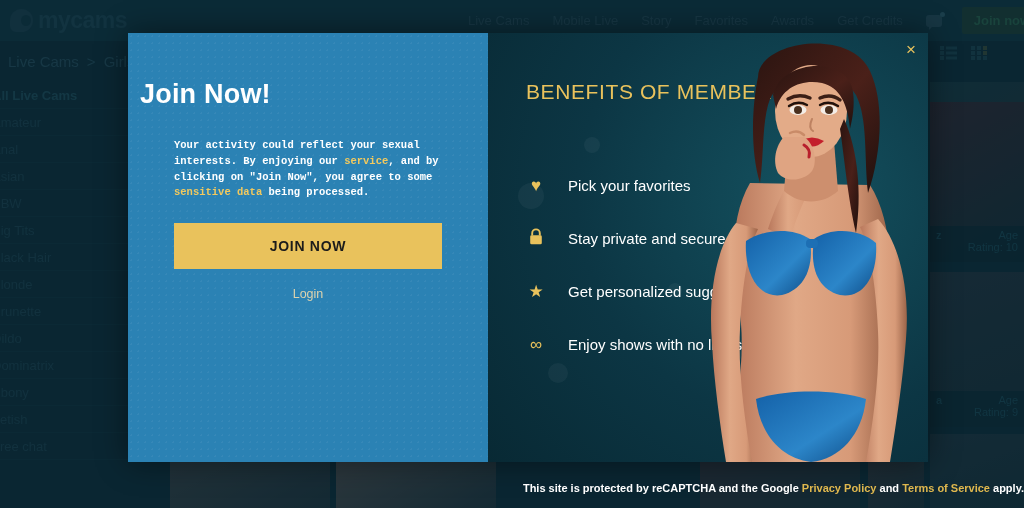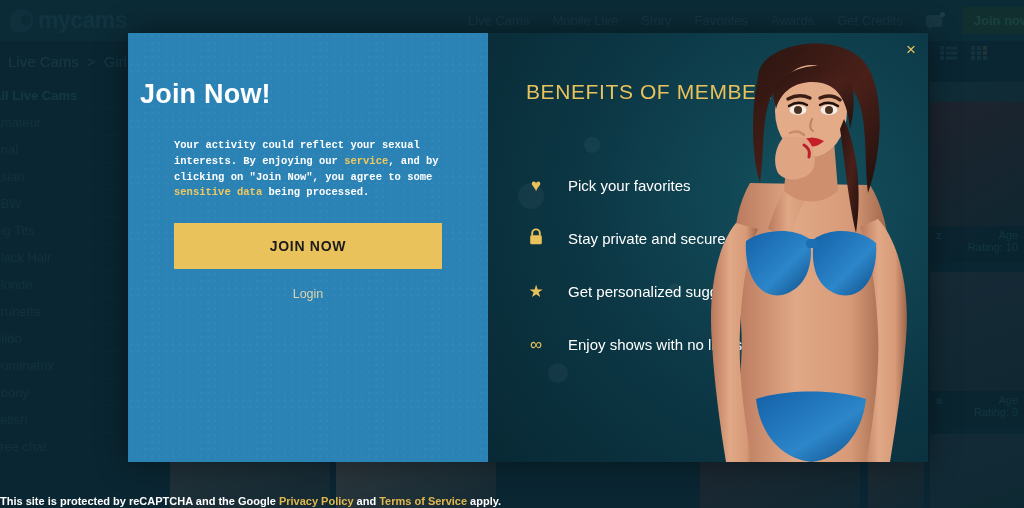--- a/index.html
+++ b/index.html
@@ -125,21 +125,21 @@
   .benefit .b-icon { width: 20px; text-align: center; color: #e9c25c; font-size: 17px; }
   .benefit .b-text { color: #ffffff; font-size: 15px; white-space: nowrap; }
 
   .model { position: absolute; right: -6px; bottom: 0; width: 262px; height: 429px; }
   .close-x {
     position: absolute; right: 12px; top: 8px; color: #e9c25c; font-size: 17px;
     cursor: pointer; font-family: "Liberation Sans", sans-serif; line-height: 1;
   }
 
   .footer-note {
-    position: absolute; left: 0; right: 0; bottom: 1px; text-align: left;
+    position: absolute; left: 0; right: 0; bottom: 14px; text-align: right;
     color: #ffffff; font-size: 11px; font-weight: bold;
   }
   .footer-note a { color: #e0b84e; text-decoration: none; }
 </style>
 </head>
 <body>
 
 <div id="root">
 
   <div class="bg-page">

